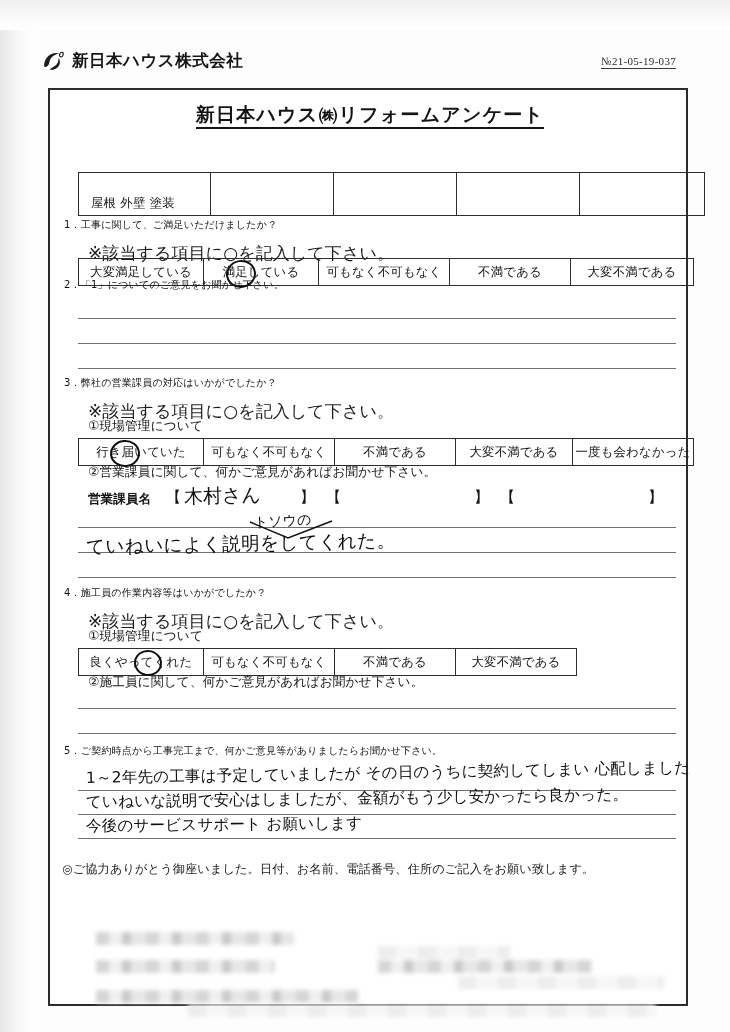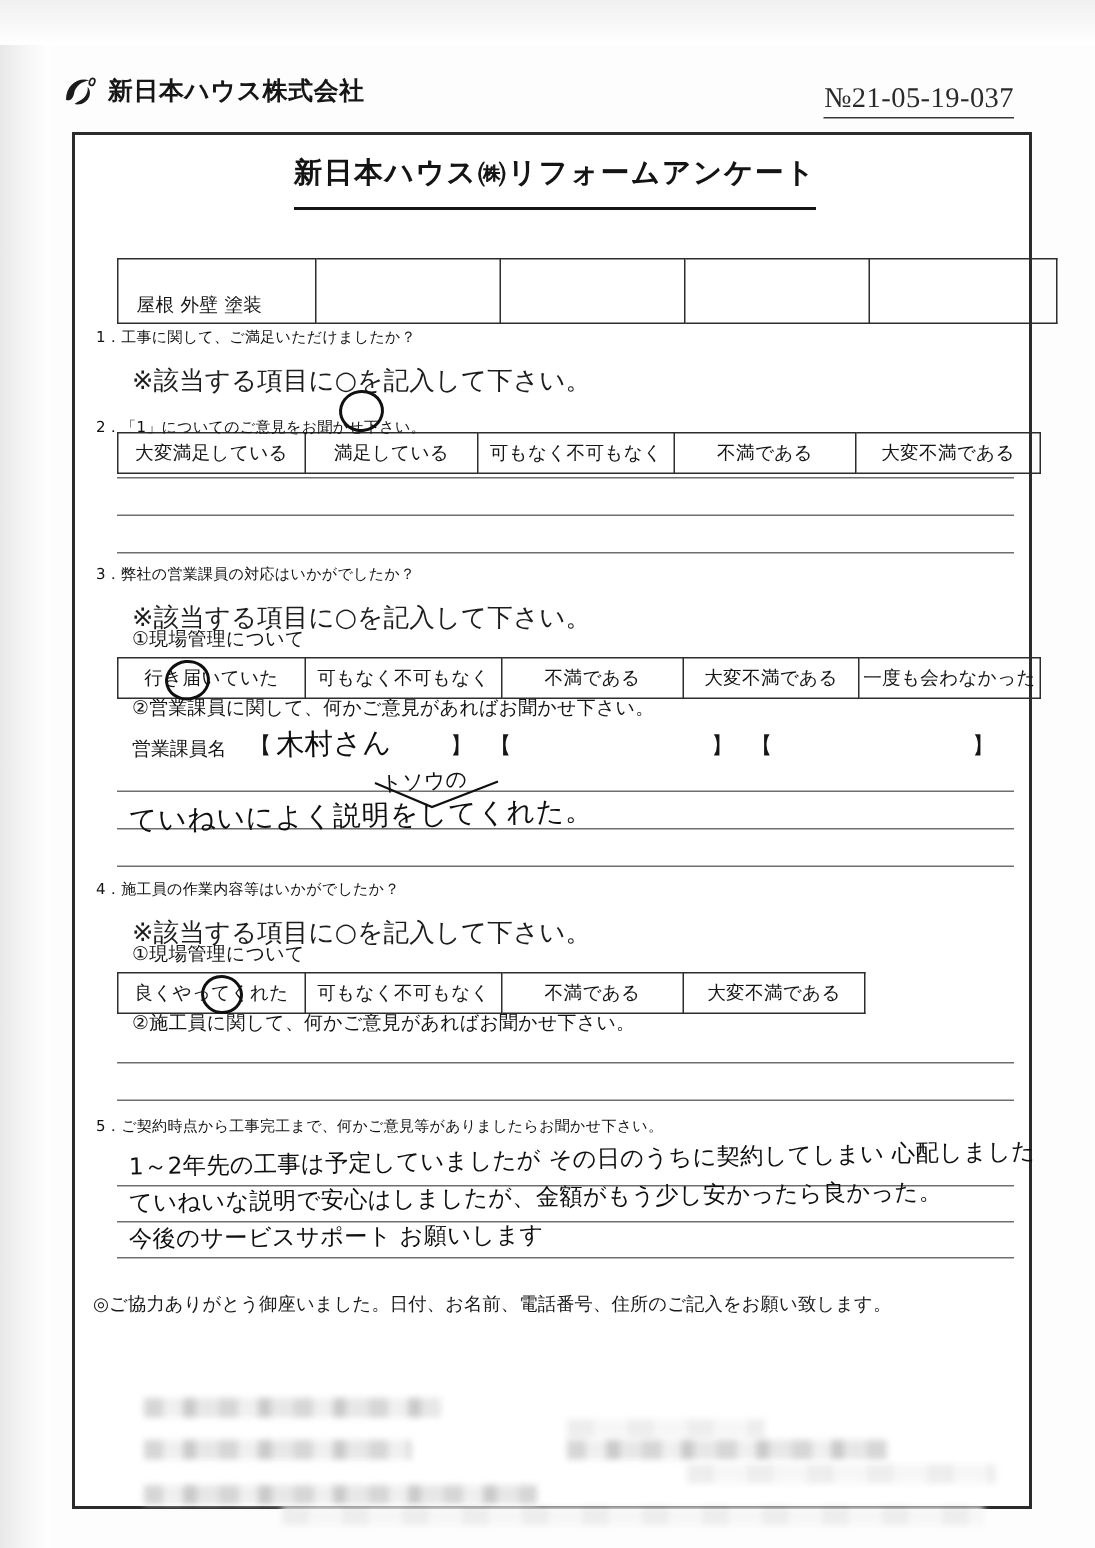--- a/index.html
+++ b/index.html
@@ -58,21 +58,21 @@
     font-weight: bold;
     font-size: 16.5px;
     letter-spacing: 0.5px;
     color: #161616;
     white-space: nowrap;
   }
   .doc-no {
     position: absolute;
     right: 14px; top: 7px;
     font-family: "Liberation Serif", serif;
-    font-size: 19px;
+    font-size: 11px;
     letter-spacing: 0.3px;
     color: #2a2a2a;
     border-bottom: 1px solid #3a3a3a;
     padding-bottom: 1px;
     white-space: nowrap;
   }
 
   
   .frame {
     position: absolute;
@@ -94,21 +94,21 @@
     width: 640px;
     text-align: center;
     font-family: "DejaVu Sans", "Liberation Sans", sans-serif;
     font-weight: bold;
     font-size: 19px;
     letter-spacing: 1.2px;
     color: #141414;
   }
   .title span {
     border-bottom: 2px solid #141414;
-    padding-bottom: 12px;
+    padding-bottom: 2px;
   }
 
   .lead {
     position: absolute;
     left: 10px; top: 44px;
     width: 625px;
     font-family: "DejaVu Sans", "Liberation Sans", sans-serif;
     font-size: 12.8px;
     letter-spacing: 0.2px;
     color: #161616;
@@ -206,20 +206,21 @@
     left: 38px; top: 396px;
     width: 590px; height: 26px;
     font-family: "DejaVu Sans", "Liberation Sans", sans-serif;
     font-size: 12.6px;
     color: #141414;
   }
   .name-label {
     position: absolute;
     left: 0; top: 5px;
     white-space: nowrap;
+    font-weight: bold;
   }
   .brk {
     position: absolute;
     top: 2px;
     font-size: 15px;
     color: #161616;
   }
 
   
   .footer-note {
@@ -298,21 +299,21 @@
           <td style="width:120px"></td>
           <td style="width:120px"></td>
           <td style="width:122px"></td>
         </tr>
       </tbody>
         </table>
 
       <div class="q-head" style="left:14px; top:128px;">1．工事に関して、ご満足いただけましたか？</div>
       <div class="q-note" style="left:38px; top:152px;">※該当する項目に○を記入して下さい。</div>
 
-      <table class="opt-table" id="q1-table" style="left:28px; top:168px; width:600px;margin-top:30px;">
+      <table class="opt-table" id="q1-table" style="left:28px; top:168px; width:600px;">
         <tbody>
             <tr>
           <td style="width:122px; height:24px;">大変満足している</td>
           <td style="width:112px;">満足している</td>
           <td style="width:128px;">可もなく不可もなく</td>
           <td style="width:118px;">不満である</td>
           <td style="width:120px;">大変不満である</td>
         </tr>
       </tbody>
         </table>

